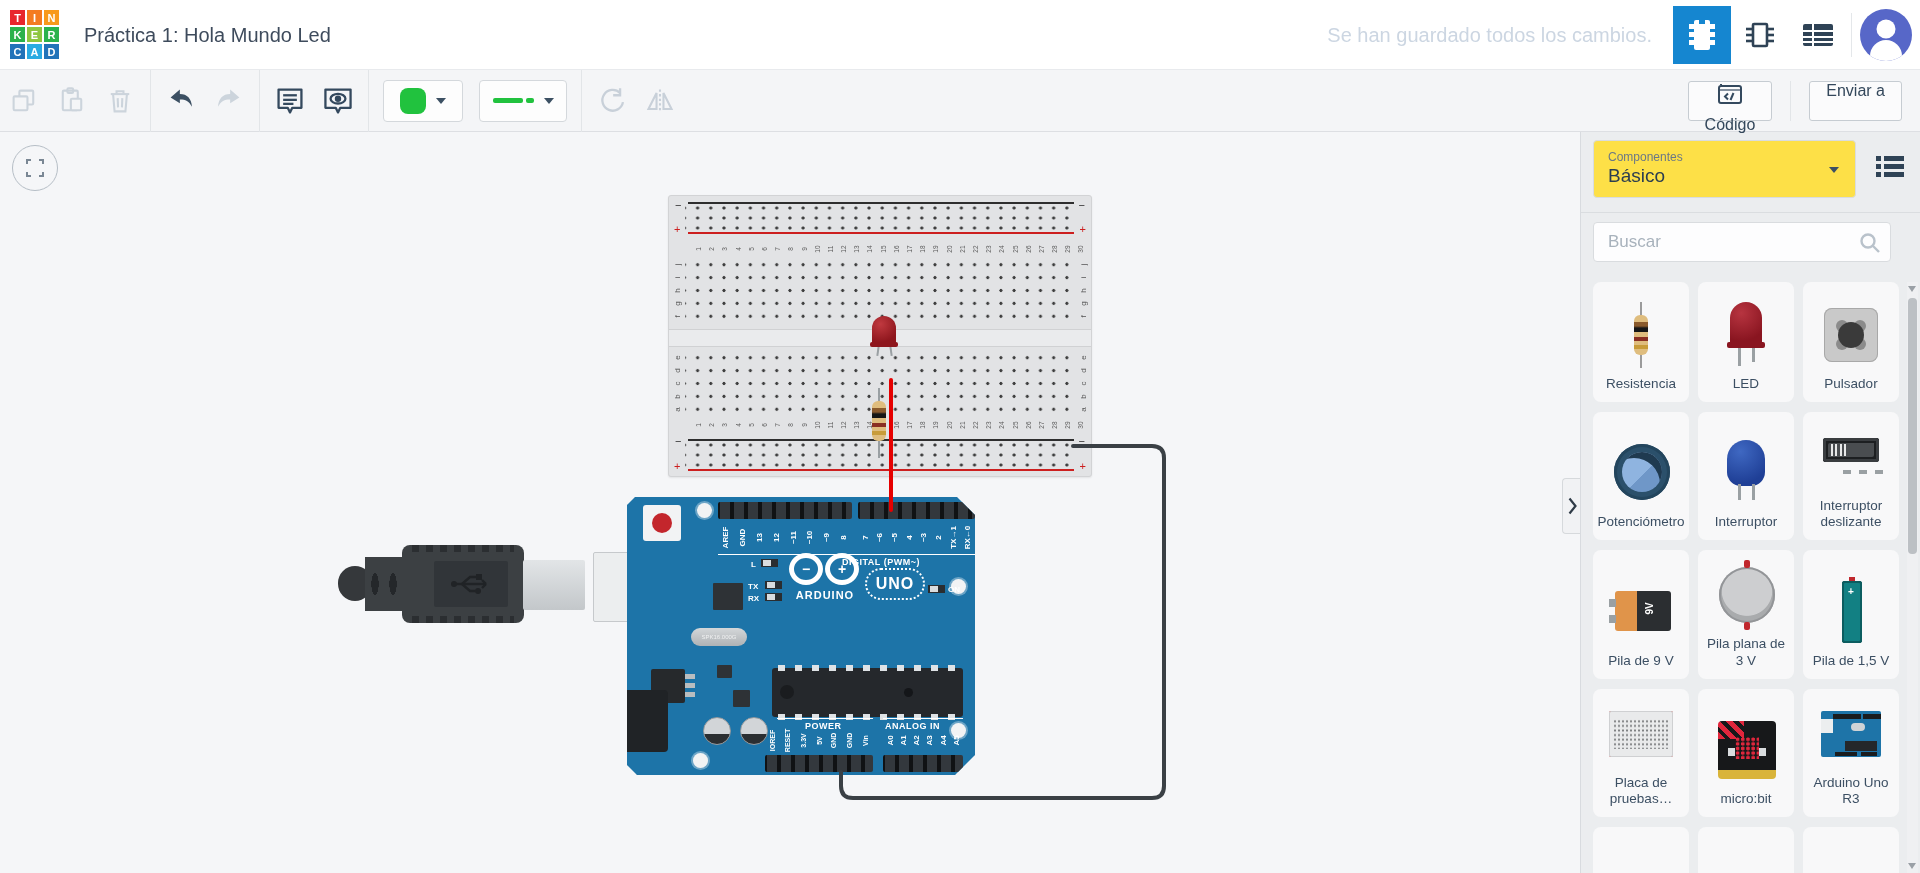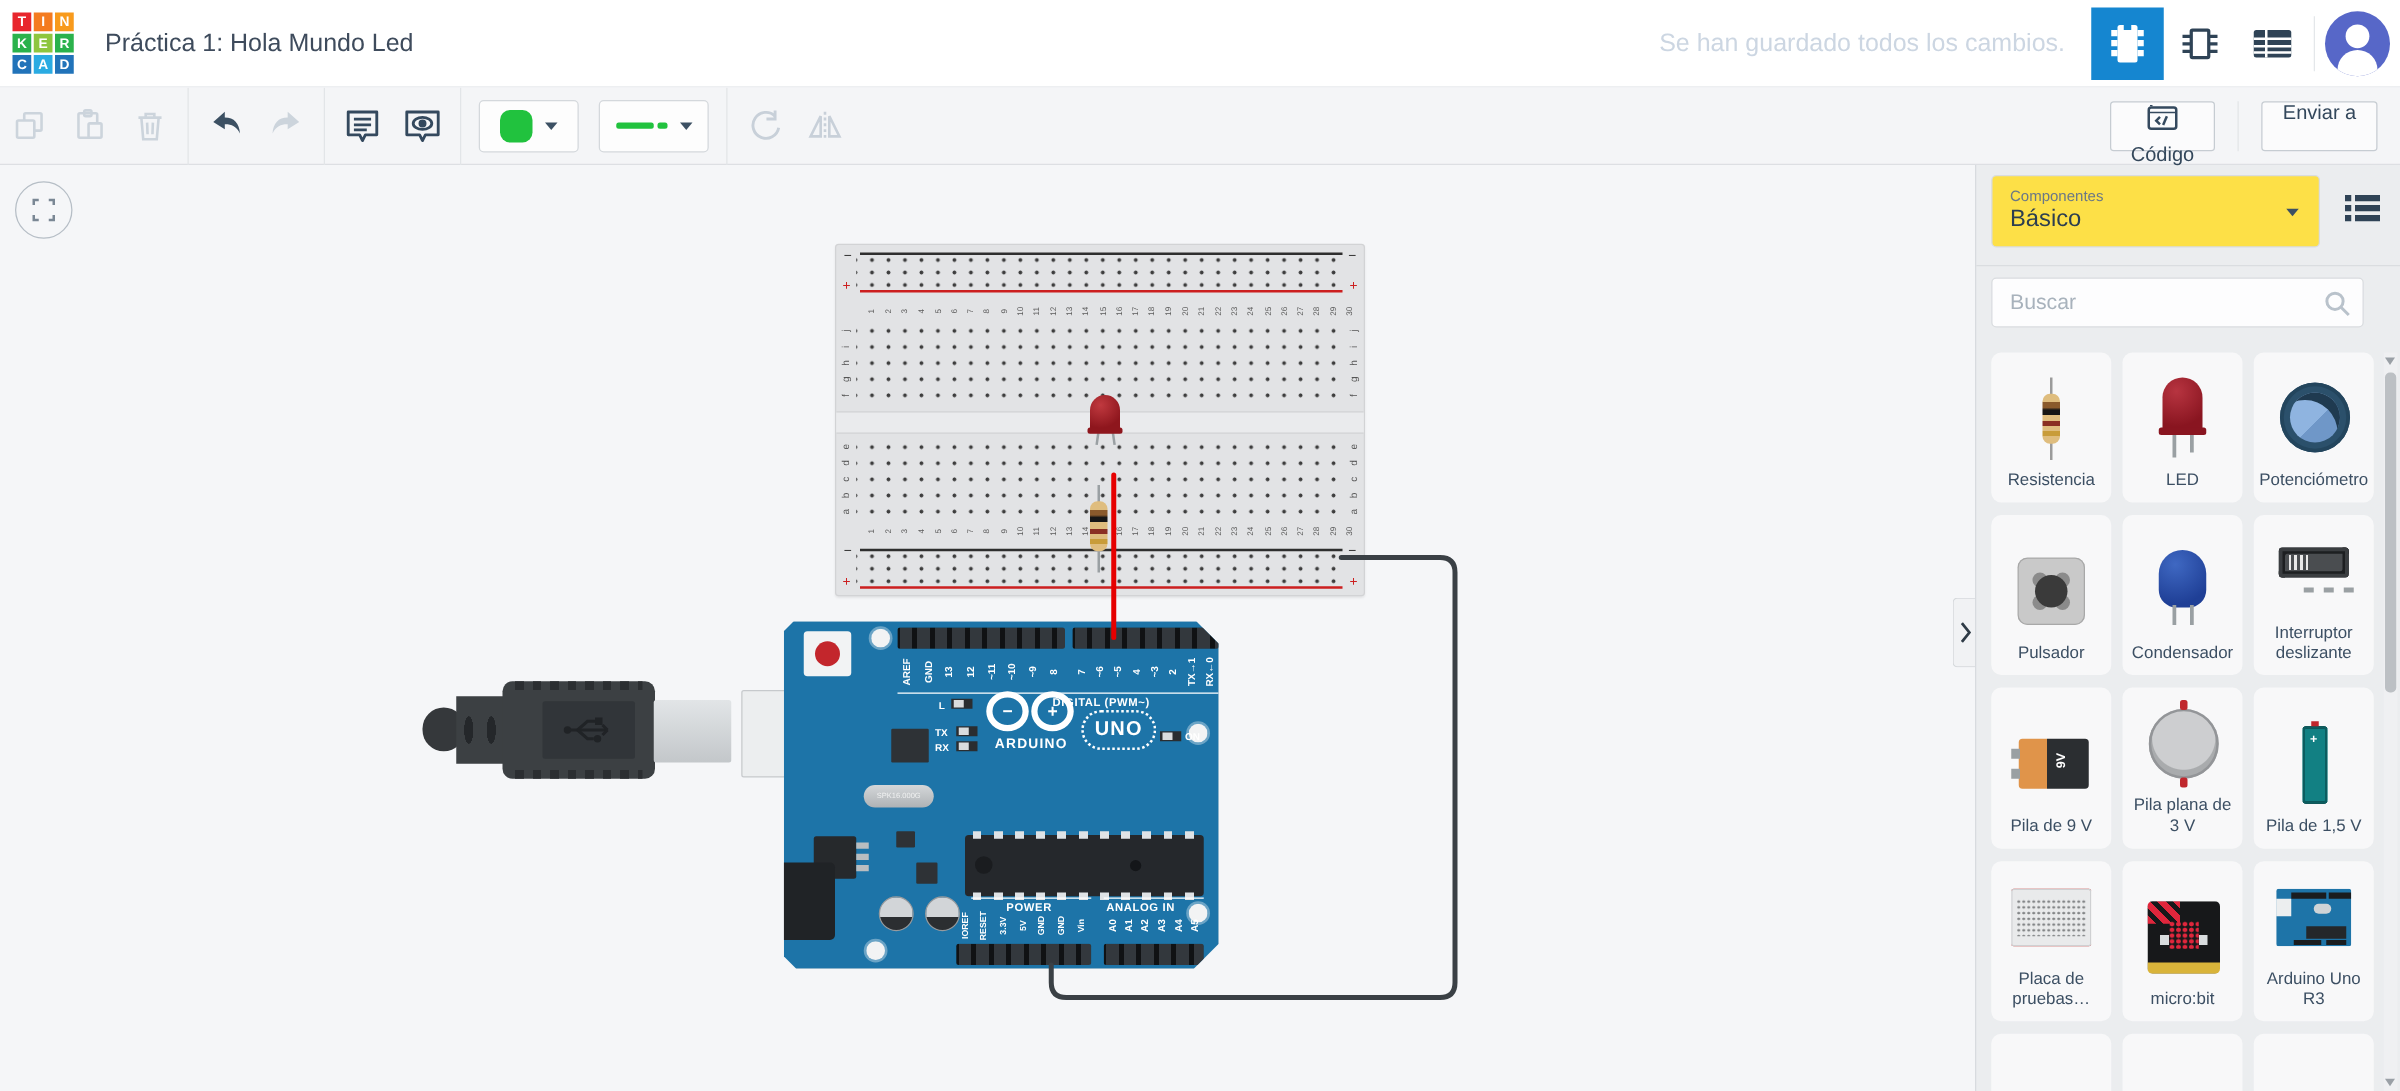--- a/index.html
+++ b/index.html
@@ -749,38 +749,38 @@
       </div>
 
       <div class="comp-card">
         <div class="comp-icon icon-led">
           <span class="icon-text"></span>
         </div>
         <div class="comp-label">LED</div>
       </div>
 
       <div class="comp-card">
+        <div class="comp-icon icon-pushbutton">
+          <span class="icon-text"></span>
+        </div>
+        <div class="comp-label">Pulsador</div>
+      </div>
+
+      <div class="comp-card">
         <div class="comp-icon icon-potentiometer">
           <span class="icon-text"></span>
         </div>
         <div class="comp-label">Potenciómetro</div>
       </div>
 
       <div class="comp-card">
-        <div class="comp-icon icon-pushbutton">
-          <span class="icon-text"></span>
-        </div>
-        <div class="comp-label">Pulsador</div>
-      </div>
-
-      <div class="comp-card">
         <div class="comp-icon icon-capacitor">
           <span class="icon-text"></span>
         </div>
-        <div class="comp-label">Condensador</div>
+        <div class="comp-label">Interruptor</div>
       </div>
 
       <div class="comp-card">
         <div class="comp-icon icon-slideswitch">
           <span class="icon-text"></span>
         </div>
         <div class="comp-label">Interruptor deslizante</div>
       </div>
 
       <div class="comp-card">

